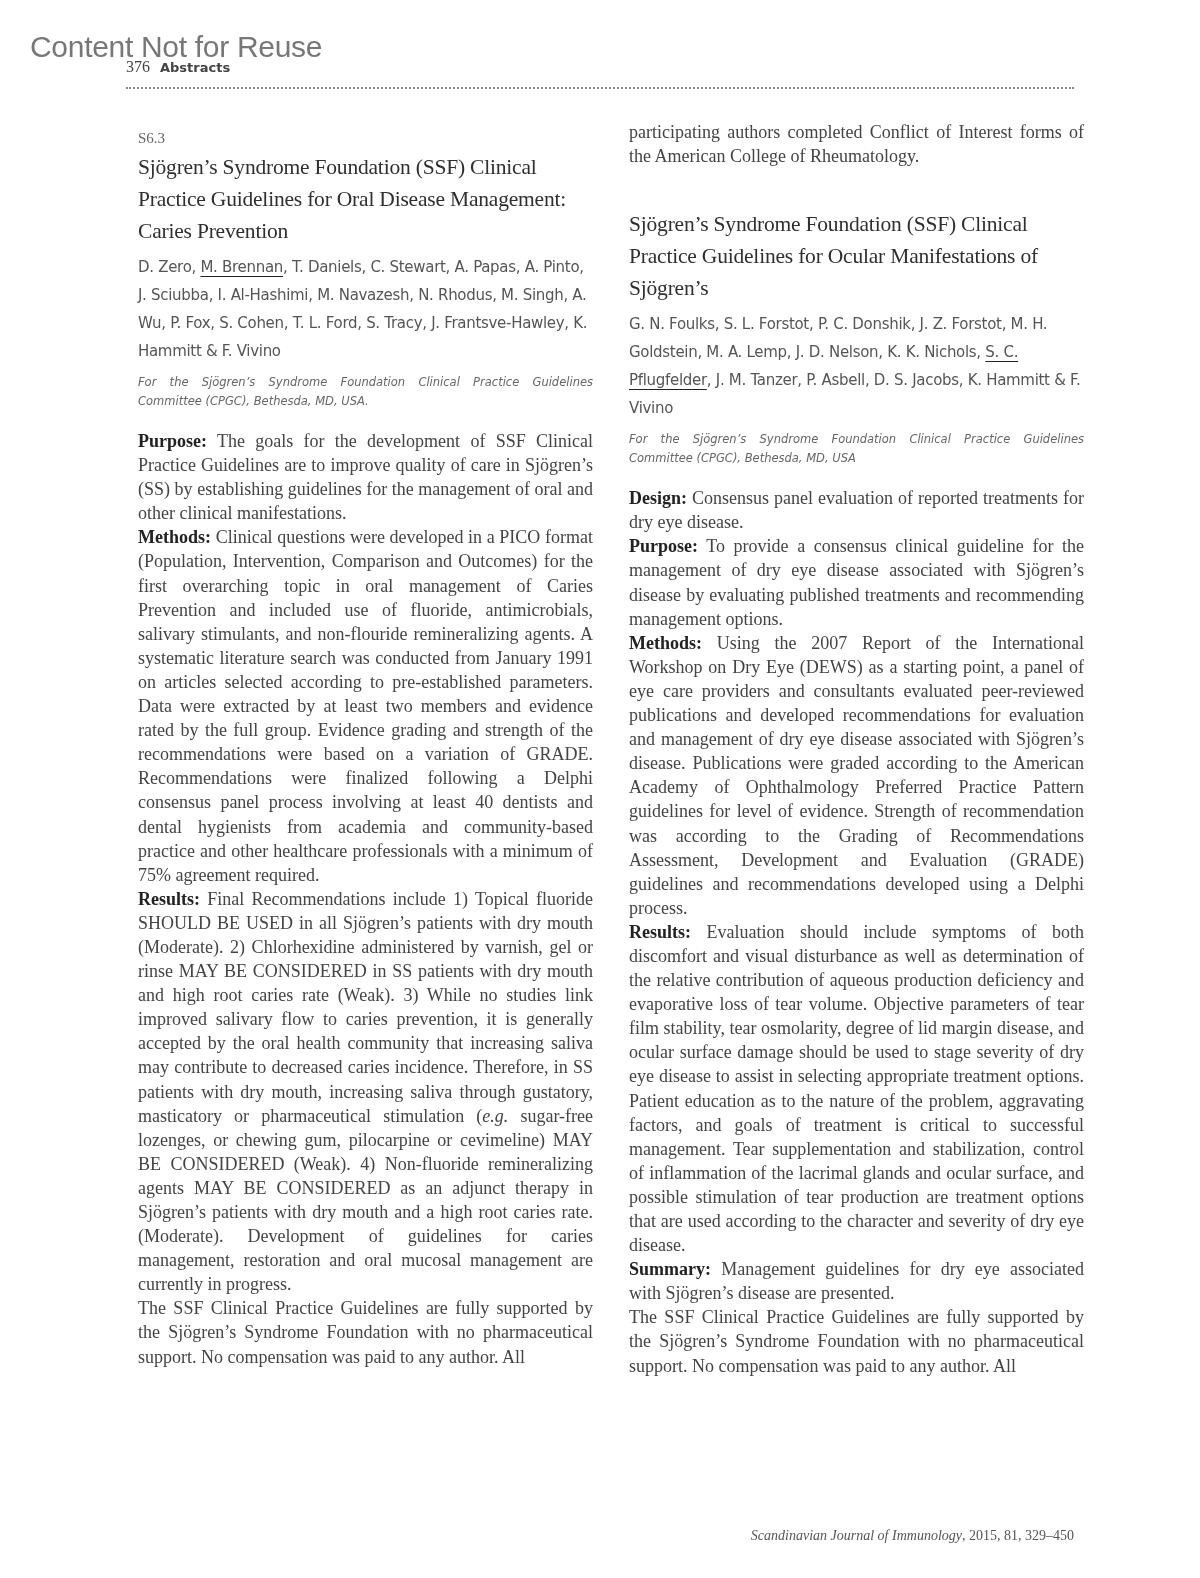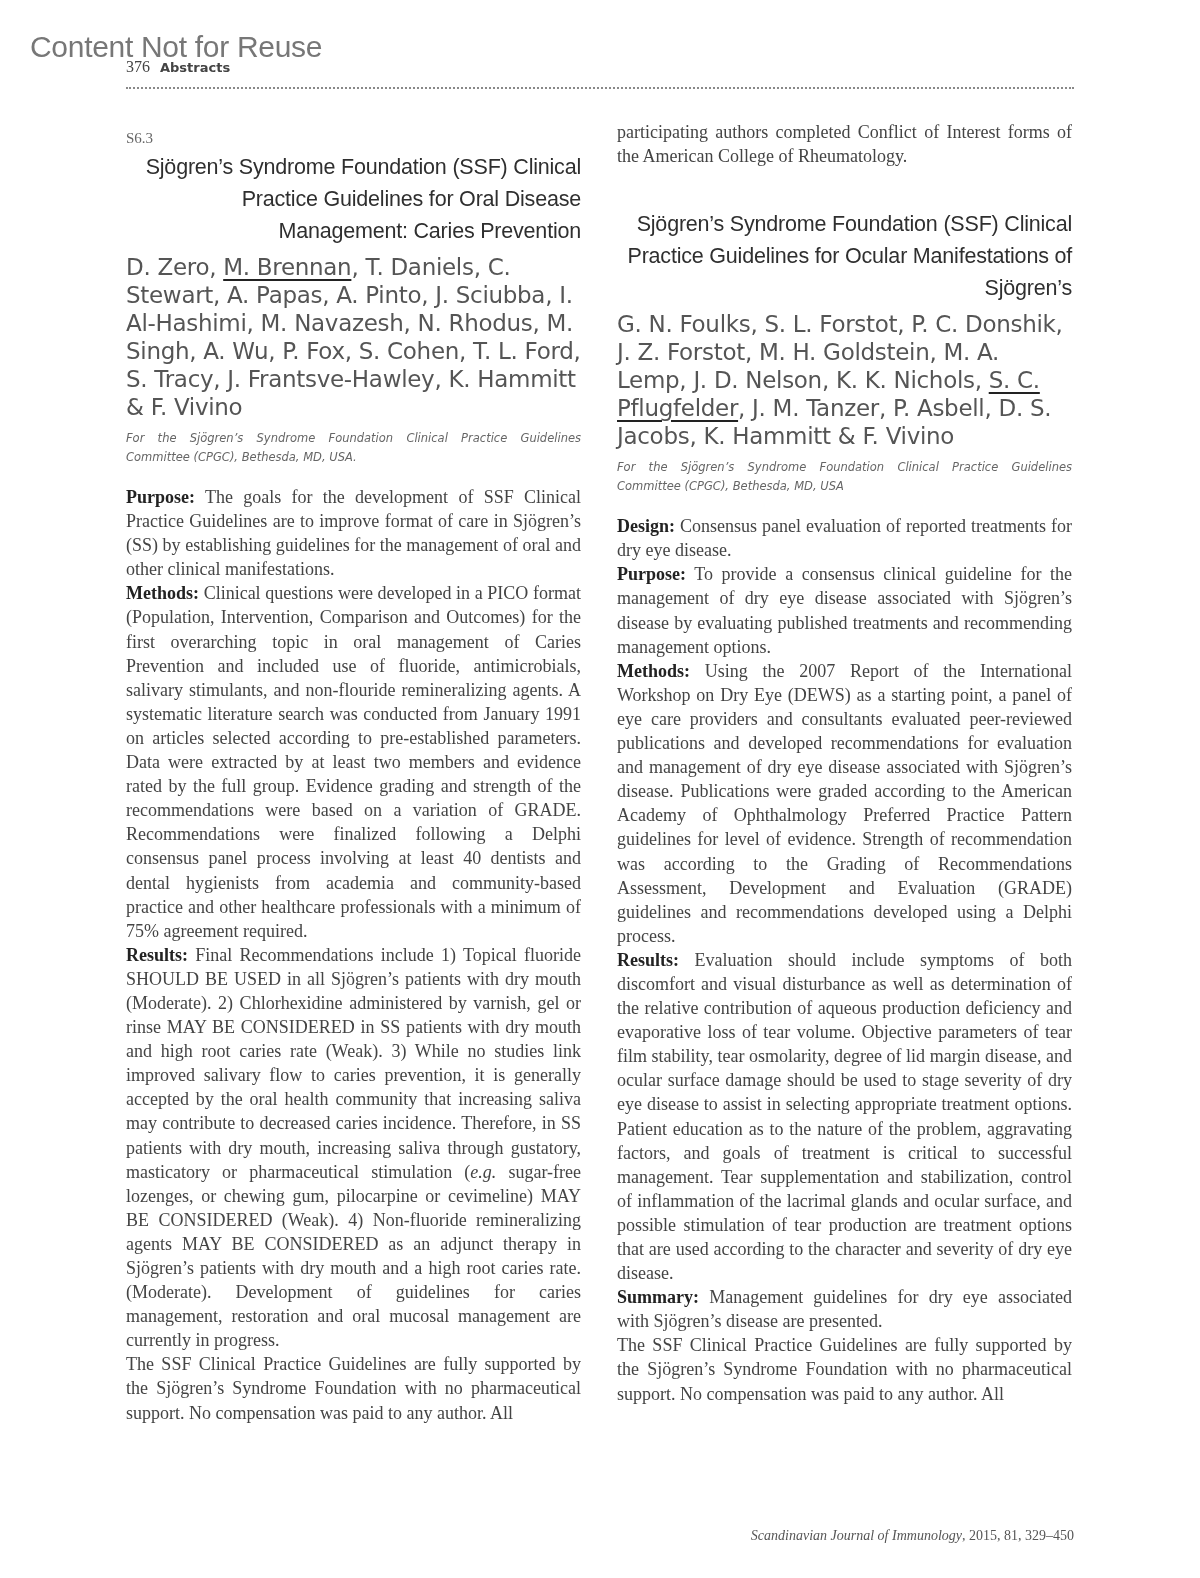--- a/index.html
+++ b/index.html
@@ -2,26 +2,26 @@
 <html><head>
   <meta charset="utf-8">
   <style>
     html, body { margin: 0; padding: 0; background: #ffffff; }
     body { width: 1200px; height: 1578px; position: relative; overflow: hidden; color: #333; }
     .watermark { position: absolute; left: 30px; top: 30px; font-family: "Liberation Sans", sans-serif; font-size: 30px; color: #777; letter-spacing: -0.3px; }
     .running-head { position: absolute; left: 126px; top: 58px; font-family: "Liberation Serif", serif; font-size: 16px; color: #444; }
     .running-head .pg { margin-right: 6px; }
     .running-head .sec { font-family: "DejaVu Sans", sans-serif; font-size: 13px; font-weight: bold; color: #444; }
     .rule { position: absolute; left: 126px; top: 87px; width: 948px; border-top: 2px dotted #888; }
-    .col { position: absolute; top: 120px; width: 455px; }
+    .col { position: absolute; top: 120px; width: 455px; margin-left: 12px; }
     .col.left { left: 126px; }
     .col.right { left: 617px; }
     .abs-id { font-family: "Liberation Serif", serif; font-size: 15px; color: #666; margin: 10px 0 4px 0; }
-    .abs-title { font-family: Liberation Sans, sans-serif; font-size: 21.5px; line-height: 32px; color: #2f2f2f; margin: 0 0 6px 0; font-weight: normal; letter-spacing: -0.2px; text-align: right; }
-    .authors { font-family: "DejaVu Sans", sans-serif; font-size: 23px; line-height: 28px; color: #555; margin: 0 0 8px 0; letter-spacing: -0.3px; }
+    .abs-title { font-family: Liberation Serif, serif; font-size: 21.5px; line-height: 32px; color: #2f2f2f; margin: 0 0 6px 0; font-weight: normal; letter-spacing: -0.2px; }
+    .authors { font-family: "DejaVu Sans", sans-serif; font-size: 15px; line-height: 28px; color: #555; margin: 0 0 8px 0; letter-spacing: -0.3px; }
     .authors .presenter { text-decoration: underline; text-decoration-color: #222; text-underline-offset: 4px; }
     .affil { font-family: "DejaVu Sans", sans-serif; font-style: italic; font-size: 11.5px; line-height: 19px; color: #666; text-align: justify; margin: 0 0 18px 0; }
     .para { font-family: Liberation Serif, serif; font-size: 18px; line-height: 24.1px; color: #444; text-align: justify; margin: 0; hyphens: manual; }
     .para b { color: #222; }
     .spacer { height: 40px; }
     .footer { position: absolute; right: 126px; top: 1490px; font-family: "Liberation Serif", serif; font-size: 14px; color: #555; margin-top: 38px; }
     .footer i { font-style: italic; }
   </style>
 </head>
 <body>
@@ -31,21 +31,21 @@
   <span class="pg">376</span>
   <span class="sec">Abstracts</span>
 </div>
 <div class="rule"></div>
 
 <div class="col left">
   <div class="abs-id">S6.3</div>
   <h2 class="abs-title">Sjögren’s Syndrome Foundation (SSF) Clinical Practice Guidelines for Oral Disease Management: Caries Prevention</h2>
   <div class="authors"><span>D. Zero, </span><span class="presenter">M. Brennan</span><span>, T. Daniels, C. Stewart, A. Papas, A. Pinto, J. Sciubba, I. Al-Hashimi, M. Navazesh, N. Rhodus, M. Singh, A. Wu, P. Fox, S. Cohen, T. L. Ford, S. Tracy, J. Frantsve-Hawley, K. Hammitt &amp; F. Vivino</span></div>
   <div class="affil">For the Sjögren’s Syndrome Foundation Clinical Practice Guidelines Committee (CPGC), Bethesda, MD, USA.</div>
-  <p class="para"><b>Purpose:</b><span> The goals for the development of SSF Clinical Practice Guidelines are to improve format of care in Sjögren’s (SS) by establishing guidelines for the manage­ment of oral and other clinical manifestations.</span></p>
+  <p class="para"><b>Purpose:</b><span> The goals for the development of SSF Clinical Practice Guidelines are to improve quality of care in Sjögren’s (SS) by establishing guidelines for the manage­ment of oral and other clinical manifestations.</span></p>
   <p class="para"><b>Methods:</b><span> Clinical questions were developed in a PICO format (Population, Intervention, Comparison and Out­comes) for the first overarching topic in oral management of Caries Prevention and included use of fluoride, antimi­crobials, salivary stimulants, and non-flouride remineraliz­ing agents. A systematic literature search was conducted from January 1991 on articles selected according to pre-established parameters. Data were extracted by at least two members and evidence rated by the full group. Evidence grading and strength of the recommendations were based on a variation of GRADE. Recommendations were final­ized following a Delphi consensus panel process involving at least 40 dentists and dental hygienists from academia and community-based practice and other healthcare pro­fessionals with a minimum of 75% agreement required.</span></p>
   <p class="para"><b>Results:</b><span> Final Recommendations include 1) Topical fluoride SHOULD BE USED in all Sjögren’s patients with dry mouth (Moderate). 2) Chlorhexidine administered by varnish, gel or rinse MAY BE CONSIDERED in SS patients with dry mouth and high root caries rate (Weak). 3) While no studies link improved salivary flow to caries prevention, it is generally accepted by the oral health community that increasing saliva may contribute to decreased caries incidence. Therefore, in SS patients with dry mouth, increasing saliva through gustatory, mastica­tory or pharmaceutical stimulation (</span><i>e.g.</i><span> sugar-free lozenges, or chewing gum, pilocarpine or cevimeline) MAY BE CONSIDERED (Weak). 4) Non-fluoride remineralizing agents MAY BE CONSIDERED as an adjunct therapy in Sjögren’s patients with dry mouth and a high root caries rate. (Moderate). Development of guidelines for caries management, restoration and oral mucosal management are currently in progress.</span></p>
   <p class="para">The SSF Clinical Practice Guidelines are fully supported by the Sjögren’s Syndrome Foundation with no pharmaceuti­cal support. No compensation was paid to any author. All</p>
 </div>
 
 <div class="col right">
   <p class="para">participating authors completed Conflict of Interest forms of the American College of Rheumatology.</p>
   <div class="spacer"></div>
   <h2 class="abs-title">Sjögren’s Syndrome Foundation (SSF) Clinical Practice Guidelines for Ocular Manifestations of Sjögren’s</h2>
   <div class="authors"><span>G. N. Foulks, S. L. Forstot, P. C. Donshik, J. Z. Forstot, M. H. Goldstein, M. A. Lemp, J. D. Nelson, K. K. Nichols, </span><span class="presenter">S. C. Pflugfelder</span><span>, J. M. Tanzer, P. Asbell, D. S. Jacobs, K. Hammitt &amp; F. Vivino</span></div>

